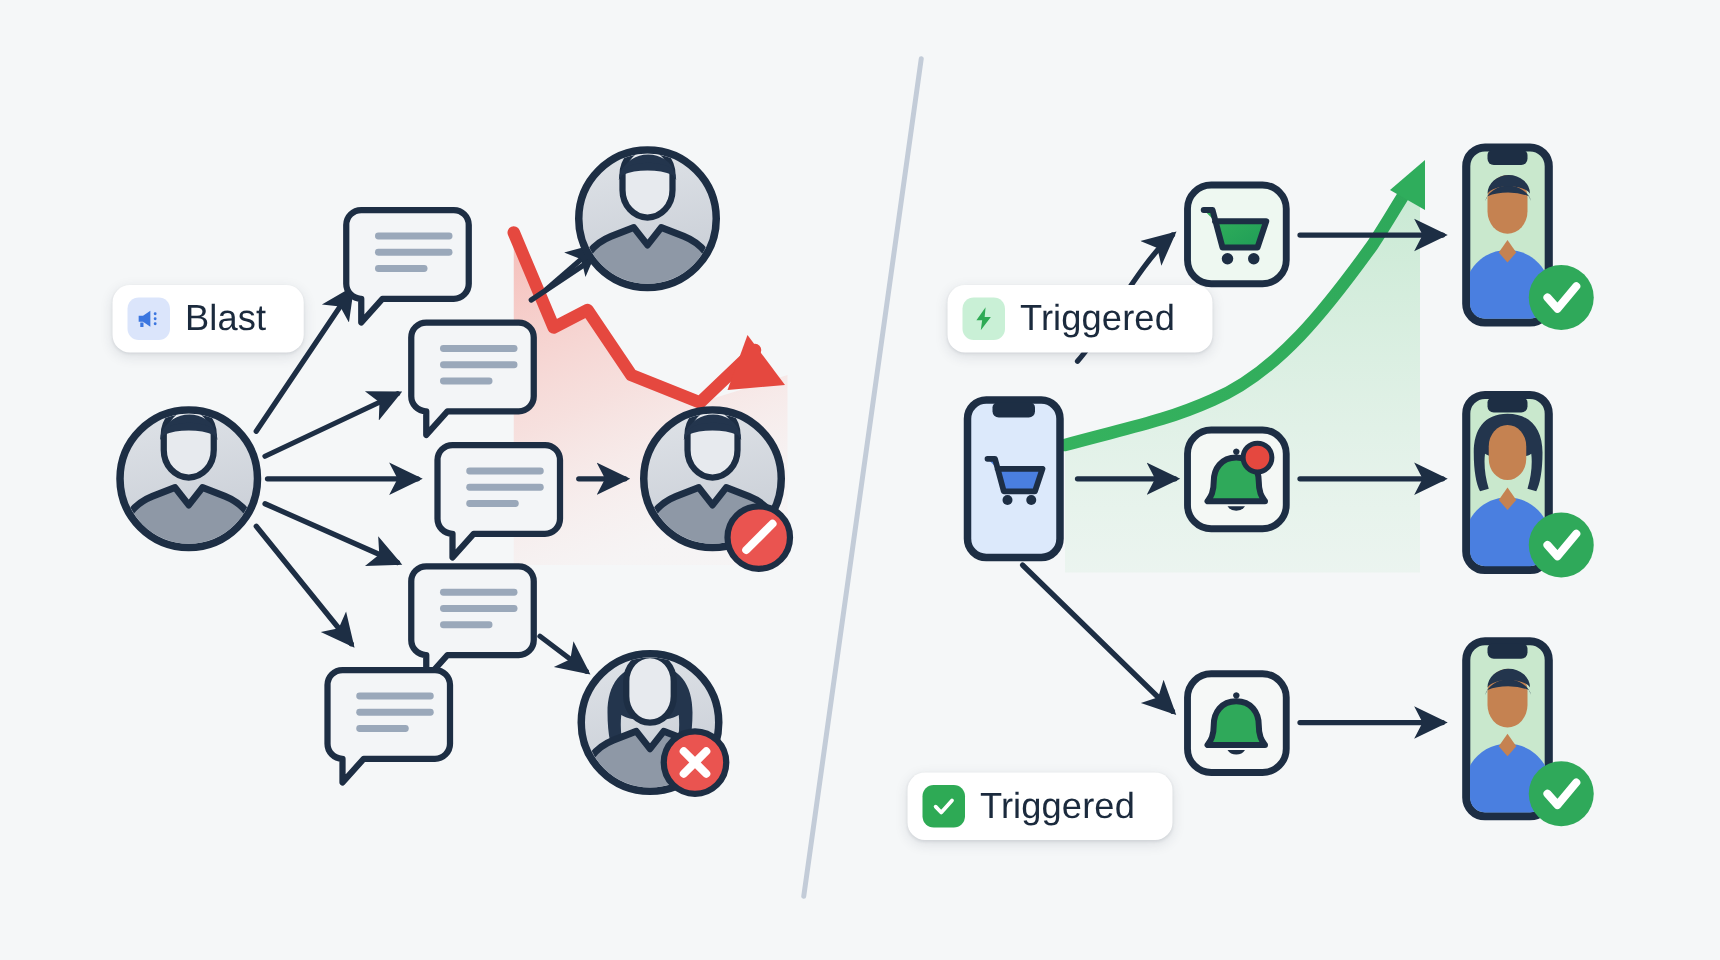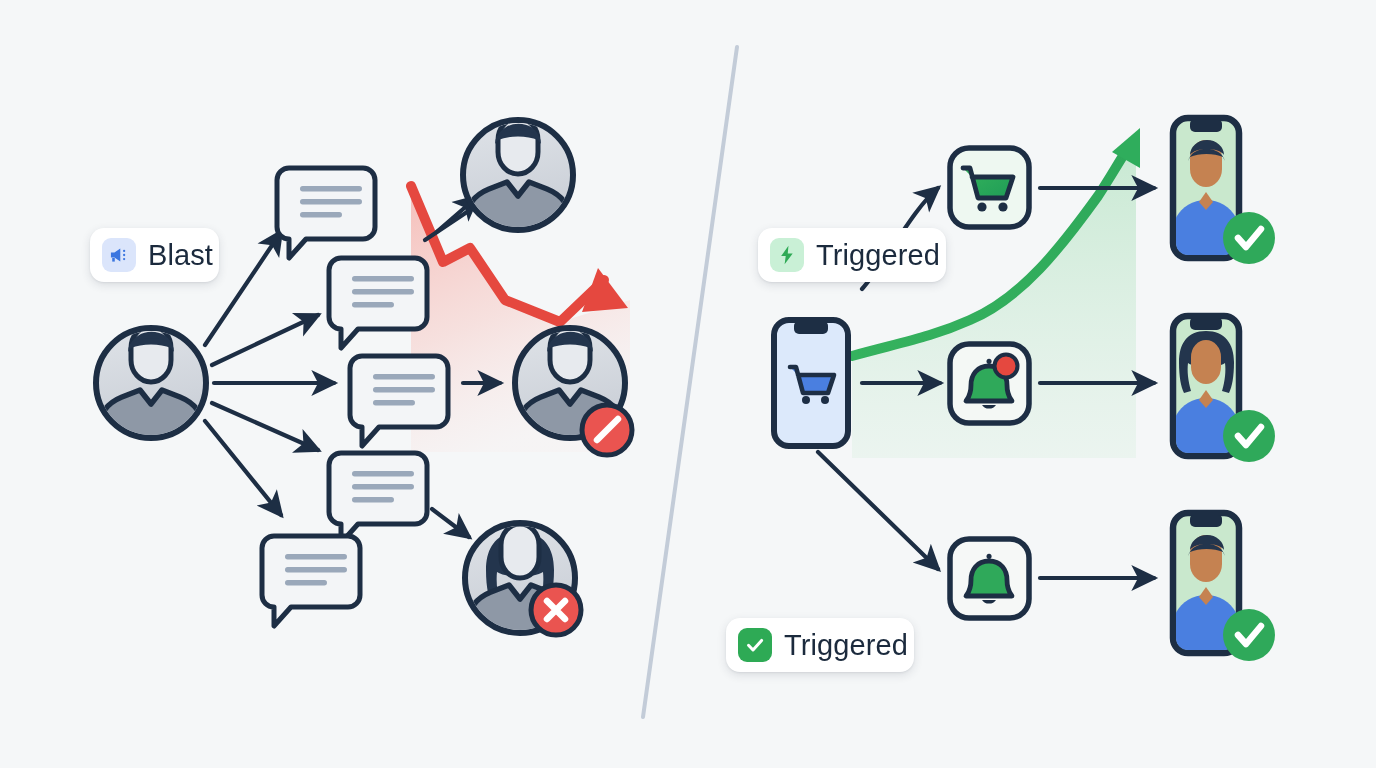--- a/index.html
+++ b/index.html
@@ -26,21 +26,21 @@
     width: 1376px;
     height: 768px;
   }
   .pill {
     position: absolute;
     display: flex;
     align-items: center;
     gap: 12px;
     background: #ffffff;
     border-radius: 14px;
-    padding: 10px 6px 10px 12px;
+    padding: 10px 30px 10px 12px;
     box-shadow: 0 3px 10px rgba(35,50,70,.13), 0 1px 2px rgba(35,50,70,.08);
     text-align: center;
   }
   .pill .badge {
     width: 34px;
     height: 34px;
     border-radius: 9px;
     display: flex;
     align-items: center;
     justify-content: center;

